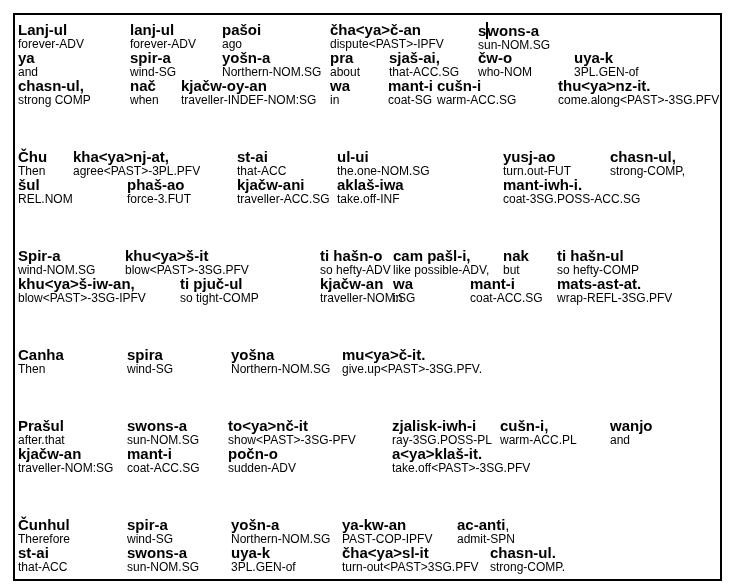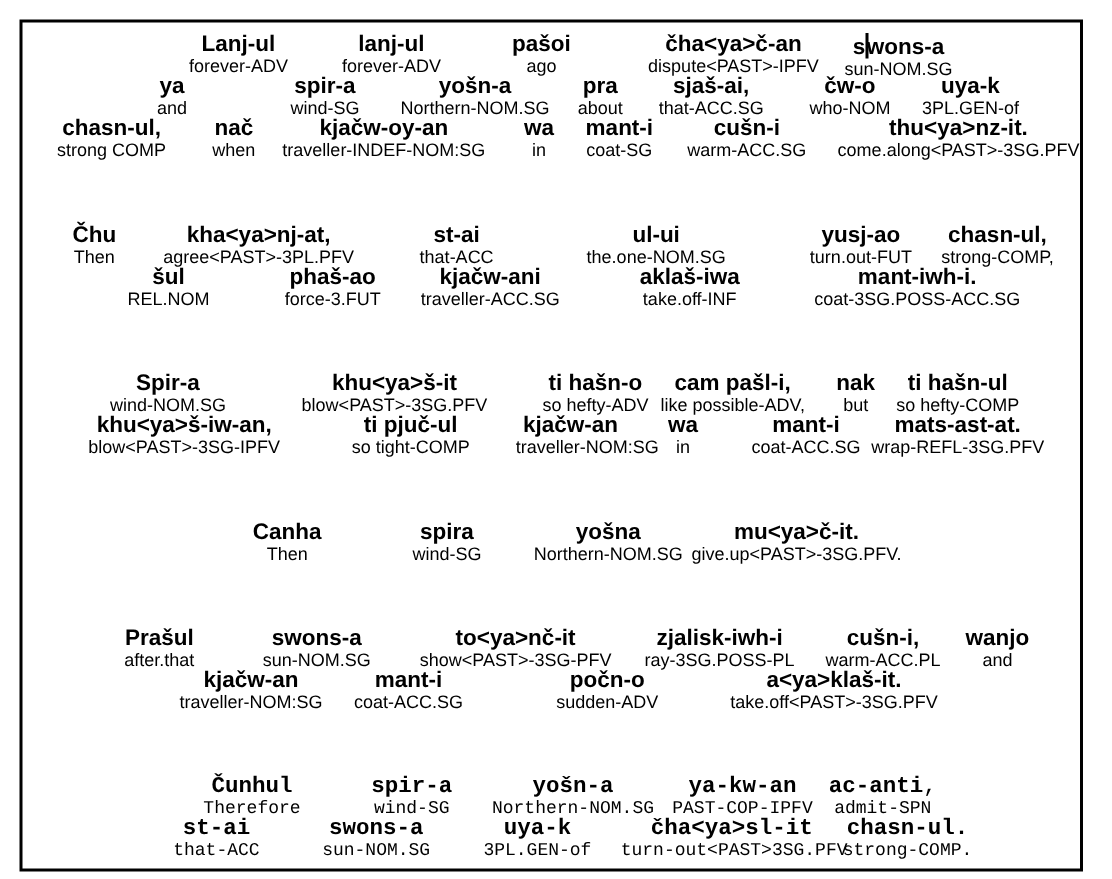--- a/index.html
+++ b/index.html
@@ -27,25 +27,24 @@
     border: 2px solid #000000;
     box-sizing: border-box;
     padding: 7px 0 0 3px;
     background: #ffffff;
     overflow: visible;
     cursor: text;
   }
   .paragraph {
     margin: 0 0 43px 0;
   }
-  .paragraph:last-child { margin-bottom: 0; font-family: Liberation Mono, monospace; }
+  .paragraph:last-child { margin-bottom: 0; }
   .line {
     white-space: nowrap;
     height: 28px;
-    text-align: center;
   }
   .unit {
     display: inline-block;
     vertical-align: top;
     white-space: nowrap;
     overflow: visible;
   }
   .word {
     display: block;
     font-weight: 700;

